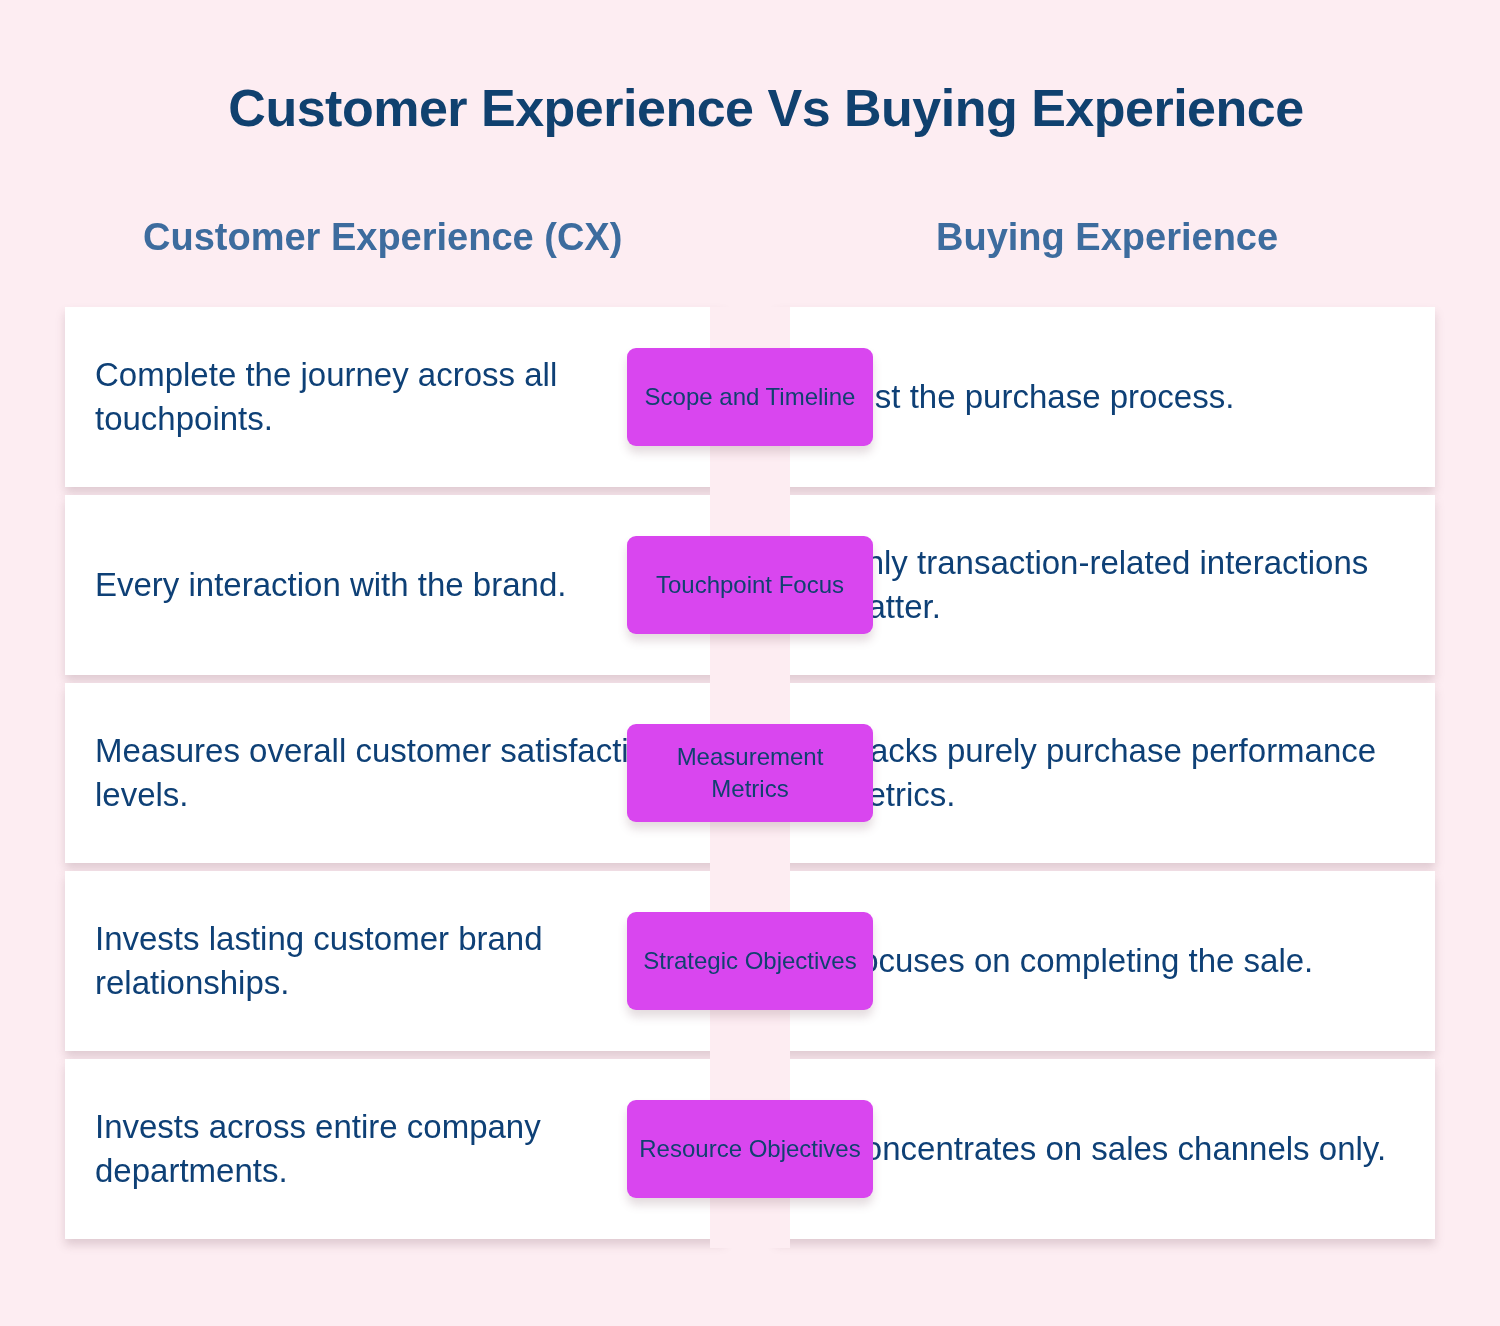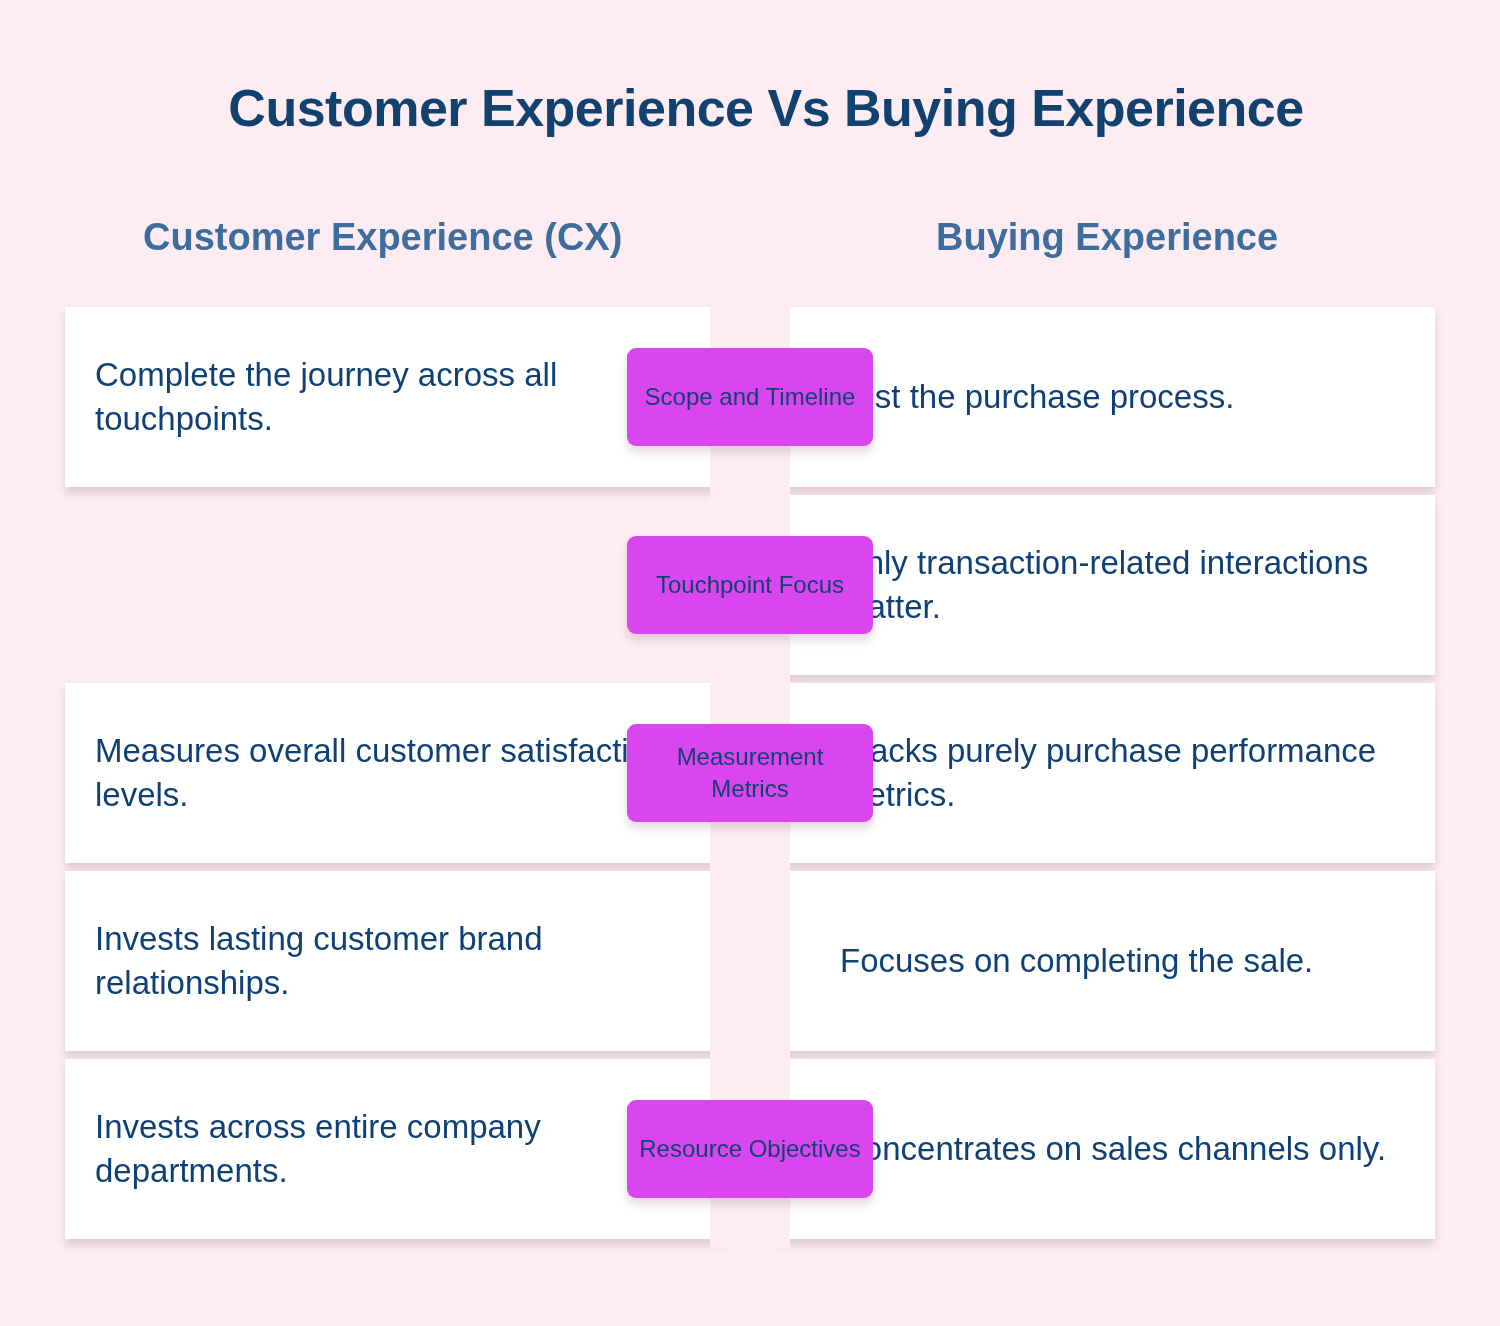--- a/index.html
+++ b/index.html
@@ -148,20 +148,23 @@
       </div>
       <div class="pill">
         <div class="pill-text">Scope and Timeline</div>
       </div>
       <div class="card card-right">
         <div class="card-text">Just the purchase process.</div>
       </div>
     </div>
 
     <div class="row">
+      <div class="card card-left">
+        <div class="card-text">Every interaction with the brand.</div>
+      </div>
       <div class="pill">
         <div class="pill-text">Touchpoint Focus</div>
       </div>
       <div class="card card-right">
         <div class="card-text">Only transaction-related interactions matter.</div>
       </div>
     </div>
 
     <div class="row">
       <div class="card card-left">
@@ -171,20 +174,23 @@
         <div class="pill-text">Measurement Metrics</div>
       </div>
       <div class="card card-right">
         <div class="card-text">Tracks purely purchase performance metrics.</div>
       </div>
     </div>
 
     <div class="row">
       <div class="card card-left">
         <div class="card-text">Invests lasting customer brand relationships.</div>
+      </div>
+      <div class="pill">
+        <div class="pill-text">Strategic Objectives</div>
       </div>
       <div class="card card-right">
         <div class="card-text">Focuses on completing the sale.</div>
       </div>
     </div>
 
     <div class="row">
       <div class="card card-left">
         <div class="card-text">Invests across entire company departments.</div>
       </div>

